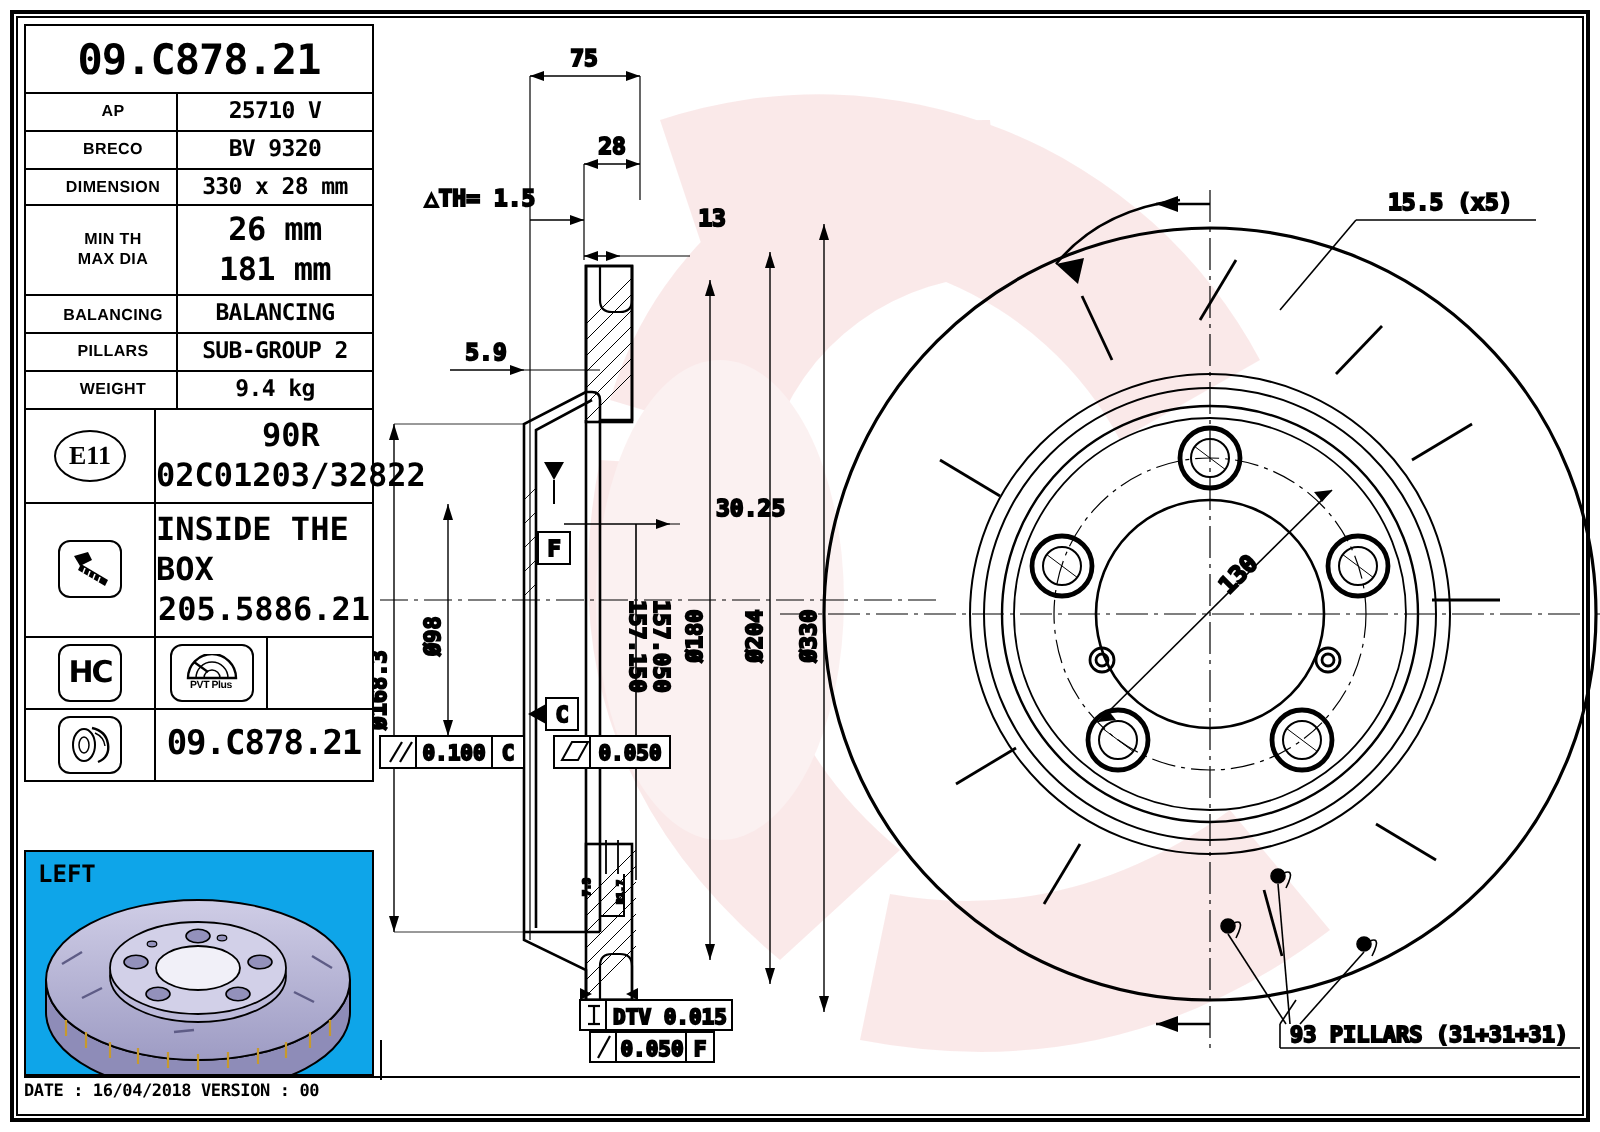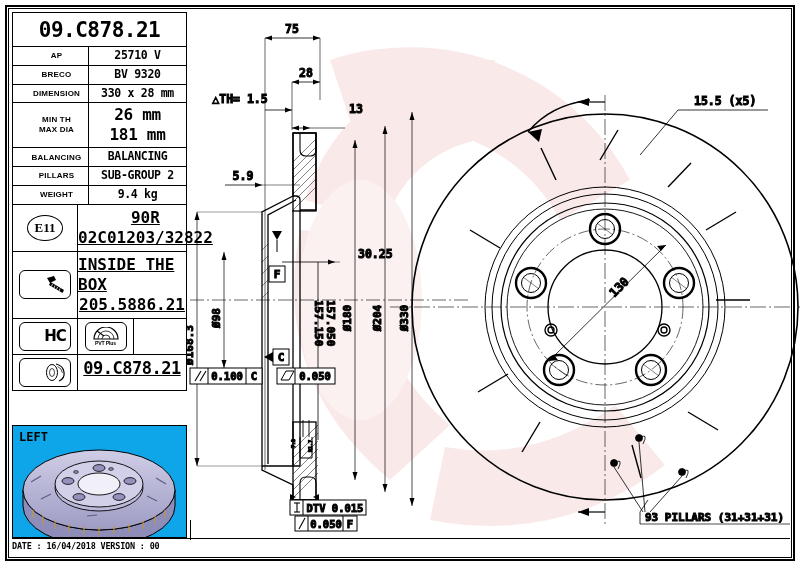--- a/index.html
+++ b/index.html
@@ -41,32 +41,32 @@
   .twoline{display:flex;flex-direction:column;align-items:center;justify-content:center;
            font-size:16px;line-height:1.25;font-weight:bold;
            font-family:"DejaVu Sans Mono",monospace;}
   .lbl2{display:flex;flex-direction:column;justify-content:center;
         font-size:8px;line-height:1.25;font-weight:bold;}
 
   .e11{width:34px;height:24px;border:1.6px solid #000;border-radius:50%;
        display:flex;align-items:center;justify-content:center;
        font-size:13px;font-weight:bold;font-family:"Liberation Serif",serif;}
   .badge{width:30px;height:27px;border:1.6px solid #000;border-radius:6px;
-         display:flex;align-items:center;justify-content:center;background:#fff;padding-left:20px;}
+         display:flex;align-items:center;justify-content:center;background:#fff;}
   .hc{font-size:15px;font-weight:bold;font-family:"DejaVu Sans",sans-serif;letter-spacing:-1px;}
   .pvt{width:40px;height:27px;border:1.6px solid #000;border-radius:6px;
        display:flex;flex-direction:column;align-items:center;justify-content:center;
        background:#fff;gap:0px;}
   .pvttxt{font-size:5.2px;font-weight:bold;letter-spacing:-.2px;}
 
   .cellrow{display:flex;border-bottom:1.2px solid #000;}
   .cellrow:last-child{border-bottom:none;}
   .cL{width:64px;flex:none;border-right:1.2px solid #000;
       display:flex;align-items:center;justify-content:center;padding:3px 0;}
-  .cR{flex:1;display:flex;align-items:flex-start;justify-content:center;padding:3px 0;text-decoration:underline;}
+  .cR{flex:1;display:flex;align-items:center;justify-content:center;padding:3px 0;}
   .cM{width:55px;flex:none;border-right:1.2px solid #000;
       display:flex;align-items:center;justify-content:center;padding:3px 0;}
   .cE{flex:1;}
 
   
   .leftbox{position:absolute;left:12px;top:425px;width:175px;height:113px;
            border:1.5px solid #000;background:#0ea5e9;z-index:3;box-sizing:border-box;}
   .leftlbl{position:absolute;left:6px;top:4px;font-size:12px;font-weight:bold;
            font-family:"DejaVu Sans Mono",monospace;}
 

